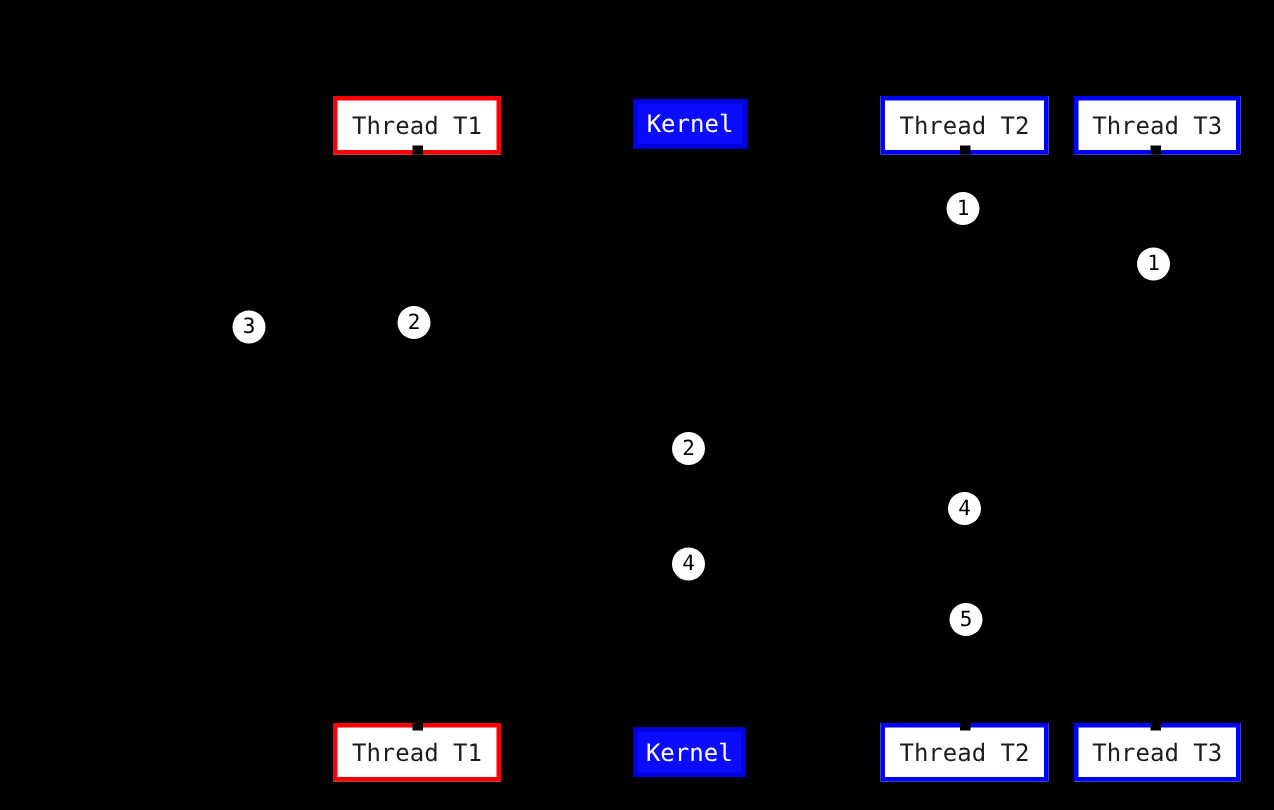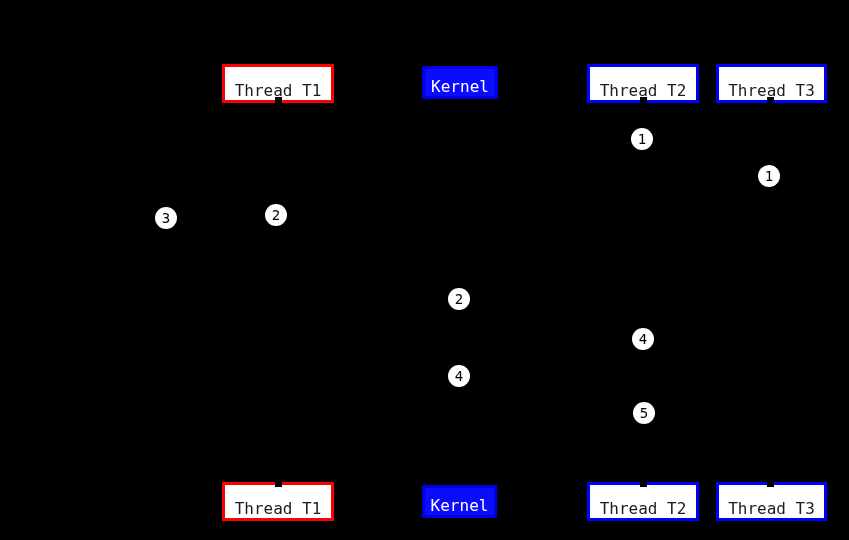--- a/index.html
+++ b/index.html
@@ -14,21 +14,21 @@
     background: #000000;
     overflow: hidden;
     font-family: "DejaVu Sans Mono", "Liberation Mono", monospace;
   }
   .pbox {
     position: absolute;
     box-sizing: border-box;
     border: 3px solid #888;
     background: #ffffff;
     display: flex;
-    align-items: flex-end;
+    align-items: center;
     justify-content: center;
     font-size: 16px;
     letter-spacing: 0px;
     white-space: nowrap;
   }
   
   #t1-top     { left: 222px; top: 64px;  width: 112px; height: 39px; }
   #kernel-top { left: 422px; top: 66px;  width: 76px;  height: 33px; }
   #t2-top     { left: 587px; top: 64px;  width: 112px; height: 39px; }
   #t3-top     { left: 716px; top: 64px;  width: 111px; height: 39px; }

